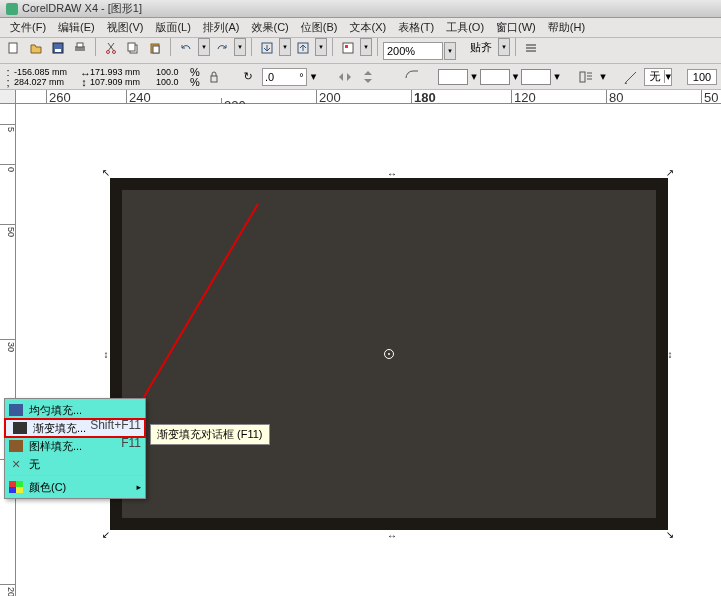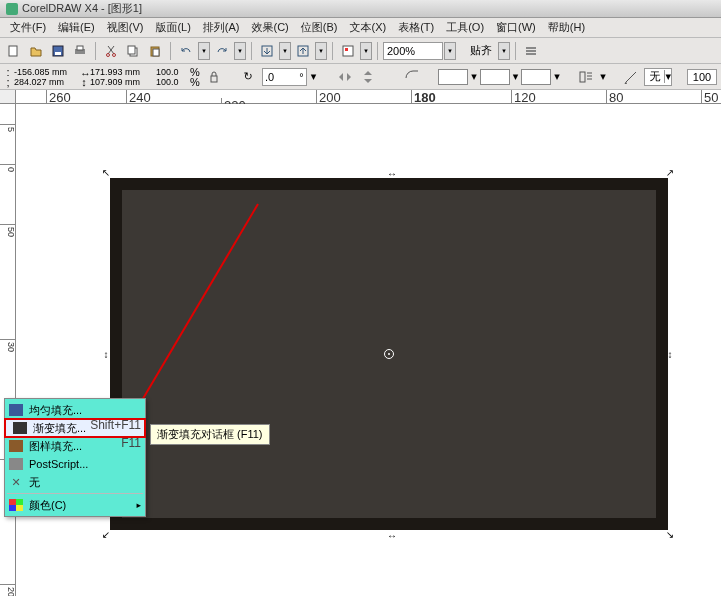--- a/index.html
+++ b/index.html
@@ -2,21 +2,21 @@
 <html><head>
 <meta charset="utf-8">
 <style>
 * { margin: 0; padding: 0; box-sizing: border-box; font-family: "Microsoft YaHei", "SimSun", sans-serif; font-size: 11px; }
 body { background: #d4d0c8; overflow: hidden; width: 721px; height: 596px; position: relative; }
 .title-bar { height: 18px; background: linear-gradient(to bottom, #e8e8e8, #c8c8c8); display: flex; align-items: center; padding: 0 6px; border-bottom: 1px solid #999; }
 .title-bar .app-icon { width: 12px; height: 12px; background: #4a7; border-radius: 2px; margin-right: 4px; }
 .title-bar .title { font-size: 11px; color: #333; }
 .menu-bar { height: 20px; background: #e8e6e4; display: flex; align-items: center; padding: 0 4px; border-bottom: 1px solid #bbb; }
 .menu-bar .menu-item { padding: 2px 6px; cursor: default; color: #222; }
-.toolbar1 { height: 26px; background: #e8e6e4; display: flex; align-items: center; padding: 0 4px; border-bottom: 1px solid #bbb; gap: 2px; }
+.toolbar1 { height: 26px; background: #e8e6e4; display: flex; padding: 0 4px; border-bottom: 1px solid #bbb; gap: 2px; }
 .toolbar1 .tb-btn { width: 20px; height: 20px; display: flex; align-items: center; justify-content: center; border: 1px solid transparent; cursor: pointer; }
 .toolbar1 .sep { width: 1px; height: 18px; background: #aaa; margin: 0 3px; }
 .toolbar1 .zoom-box { width: 60px; height: 18px; border: 1px solid #999; background: #fff; padding: 0 3px; display: flex; align-items: center; }
 .toolbar1 .combo { display: flex; align-items: center; gap: 1px; }
 .toolbar1 .combo-arrow { width: 12px; height: 18px; background: #ddd; border: 1px solid #999; display: flex; align-items: center; justify-content: center; font-size: 7px; }
 .prop-bar { height: 26px; background: #e8e6e4; display: flex; align-items: center; padding: 0 4px; border-bottom: 1px solid #bbb; gap: 4px; }
 .prop-bar .coord-box { display: flex; flex-direction: column; font-size: 9px; line-height: 10px; }
 .prop-bar .coord-box div { display: flex; align-items: center; gap: 2px; }
 .prop-bar .coord-box input { width: 62px; height: 10px; border: none; background: transparent; font-size: 9px; }
 .prop-bar .wi { width: 8px; text-align: center; }
@@ -311,25 +311,20 @@
       <div class="cm-icon" style="background: rgb(51, 51, 51); width: 14px; height: 12px;"></div>
       <div class="cm-label">渐变填充...</div>
       <div class="cm-shortcut">F11</div>
     </div>
     <div class="cm-item">
       <div class="cm-icon" style="background: rgb(138, 90, 42); width: 14px; height: 12px;"></div>
       <div class="cm-label">图样填充...</div>
       <div class="cm-shortcut"></div>
     </div>
     <div class="cm-item">
-      <div class="cm-icon" style="background: rgb(136, 136, 136); width: 14px; height: 12px;"></div>
-      <div class="cm-label">PostScript...</div>
-      <div class="cm-shortcut"></div>
-    </div>
-    <div class="cm-item">
       <div class="cm-icon" style="color: rgb(85, 85, 85);">✕</div>
       <div class="cm-label">无</div>
       <div class="cm-shortcut"></div>
     </div>
     <div class="cm-sep"></div>
     <div class="cm-item">
       <div class="cm-icon">
         <svg width="14" height="12">
           <rect width="7" height="6" fill="#e33"></rect>
           <rect x="7" width="7" height="6" fill="#3e3"></rect>

